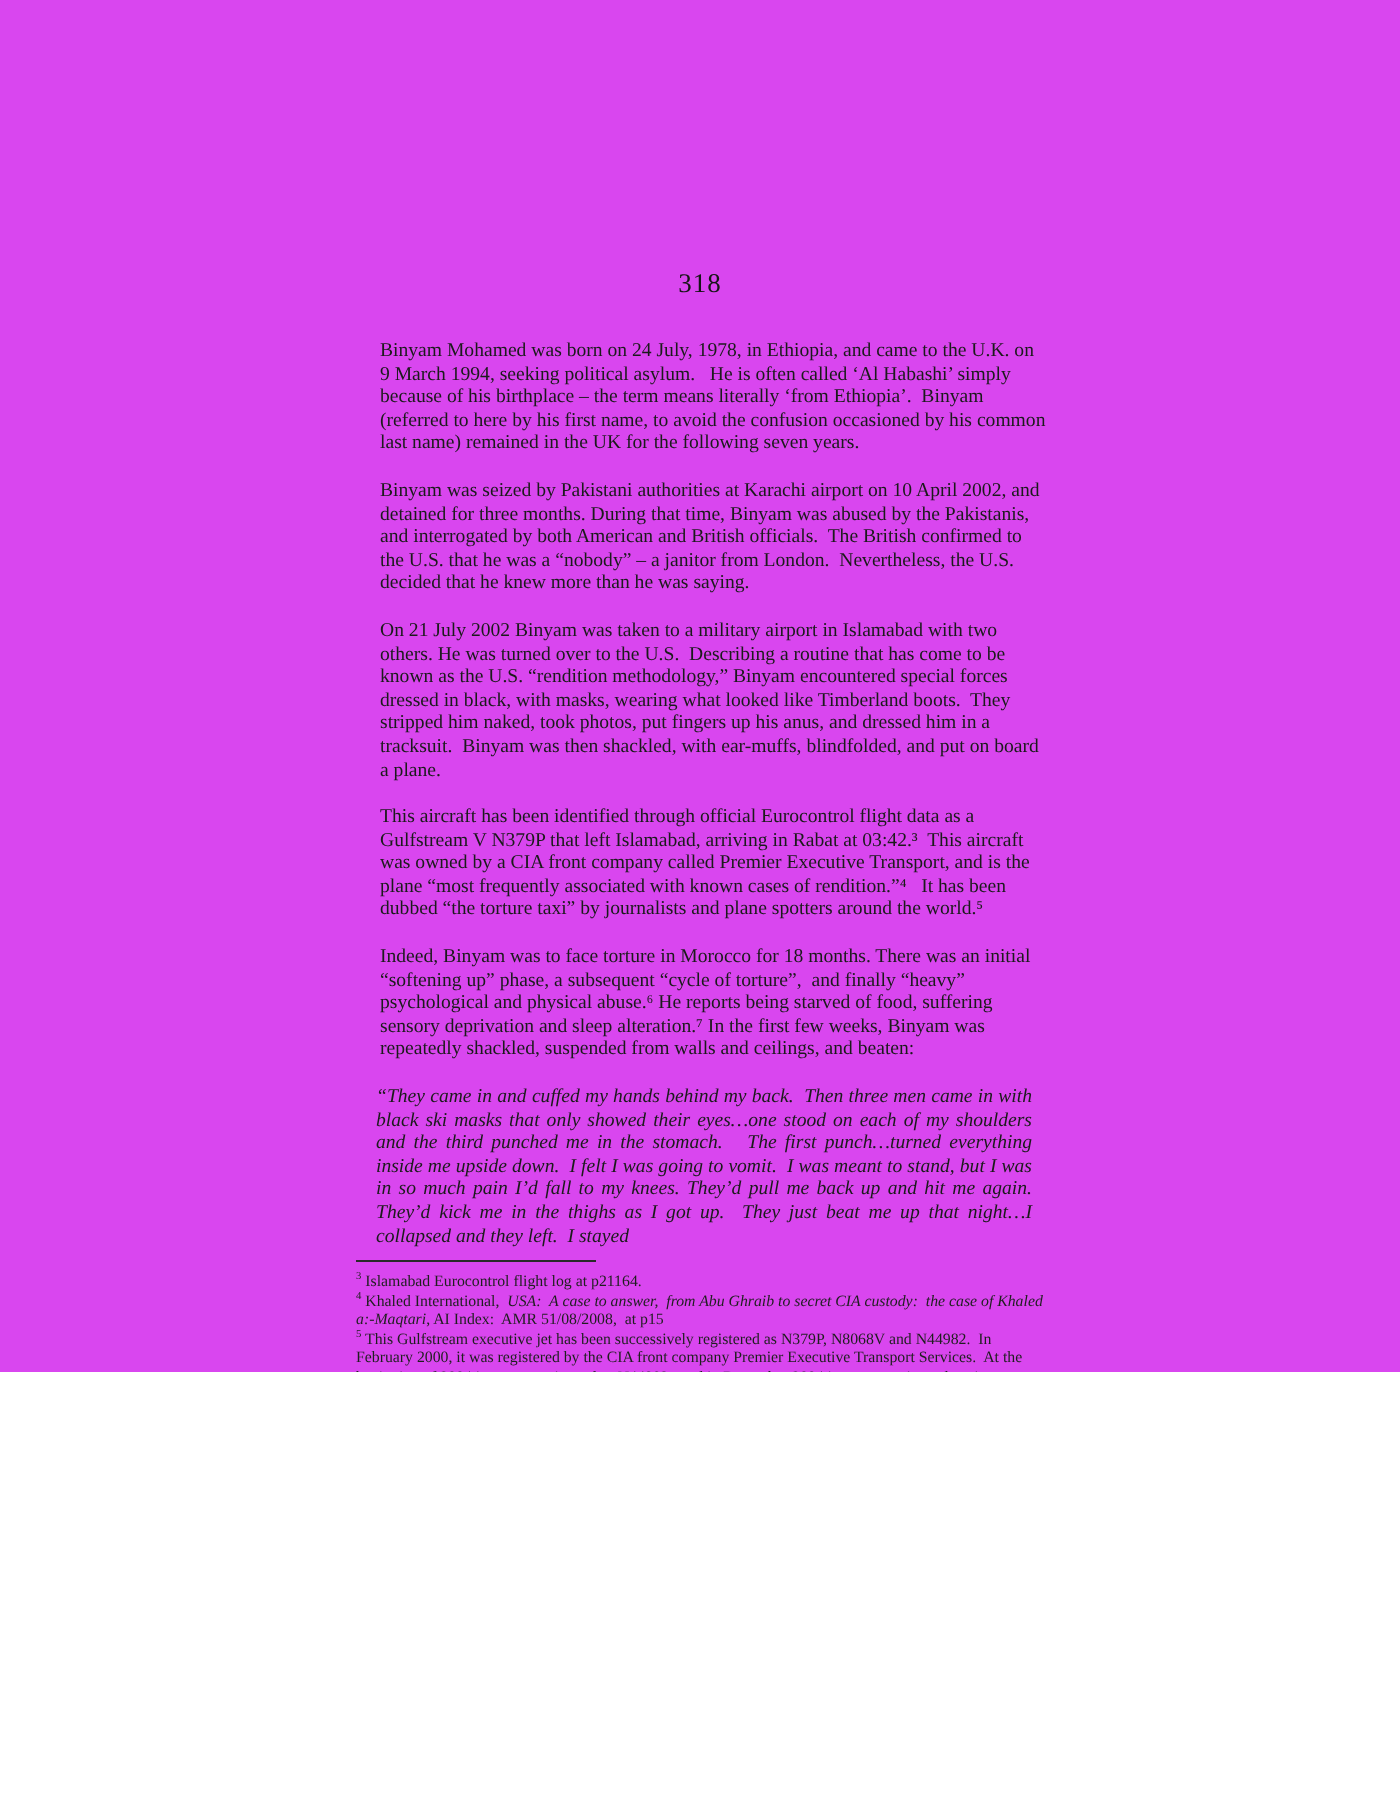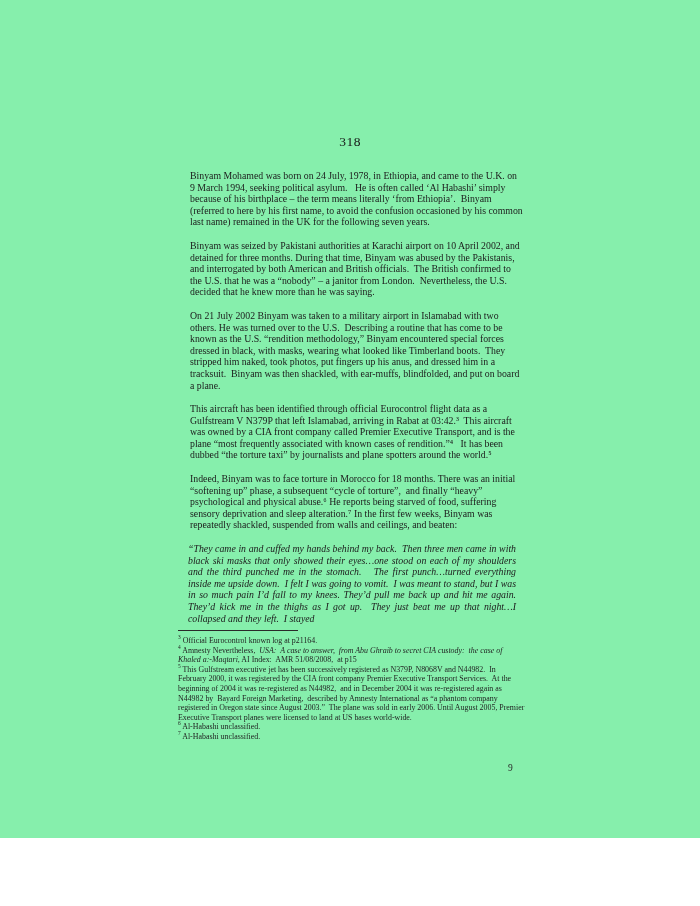--- a/index.html
+++ b/index.html
@@ -3,22 +3,22 @@
 <meta charset="utf-8">
 <style>
   html, body {
     margin: 0;
     padding: 0;
     background: #ffffff;
   }
   .page {
     position: relative;
     width: 700px;
-    height: 838px;
-    background: #86efac;
+    height: 686px;
+    background: #d946ef;
     font-family: "Liberation Serif", serif;
     color: #1b1b1b;
     overflow: hidden;
   }
   .pageno-top {
     position: absolute;
     top: 134px;
     left: 0;
     width: 700px;
     text-align: center;
@@ -92,23 +92,23 @@
     <p class="body-par">Binyam was seized by Pakistani authorities at Karachi airport on 10 April 2002, and detained for three months. During that time, Binyam was abused by the Pakistanis, and interrogated by both American and British officials.  The British confirmed to the U.S. that he was a “nobody” – a janitor from London.  Nevertheless, the U.S. decided that he knew more than he was saying.</p>
     <p class="body-par">On 21 July 2002 Binyam was taken to a military airport in Islamabad with two others. He was turned over to the U.S.  Describing a routine that has come to be known as the U.S. “rendition methodology,” Binyam encountered special forces dressed in black, with masks, wearing what looked like Timberland boots.  They stripped him naked, took photos, put fingers up his anus, and dressed him in a tracksuit.  Binyam was then shackled, with ear-muffs, blindfolded, and put on board a plane.</p>
     <p class="body-par">This aircraft has been identified through official Eurocontrol flight data as a Gulfstream V N379P that left Islamabad, arriving in Rabat at 03:42.³  This aircraft was owned by a CIA front company called Premier Executive Transport, and is the plane “most frequently associated with known cases of rendition.”⁴   It has been dubbed “the torture taxi” by journalists and plane spotters around the world.⁵</p>
     <p class="body-par">Indeed, Binyam was to face torture in Morocco for 18 months. There was an initial “softening up” phase, a subsequent “cycle of torture”,  and finally “heavy” psychological and physical abuse.⁶ He reports being starved of food, suffering sensory deprivation and sleep alteration.⁷ In the first few weeks, Binyam was repeatedly shackled, suspended from walls and ceilings, and beaten:</p>
     <div class="quote">“They came in and cuffed my hands behind my back.  Then three men came in with black ski masks that only showed their eyes…one stood on each of my shoulders and the third punched me in the stomach.   The first punch…turned everything inside me upside down.  I felt I was going to vomit.  I was meant to stand, but I was in so much pain I’d fall to my knees. They’d pull me back up and hit me again.  They’d kick me in the thighs as I got up.  They just beat me up that night…I collapsed and they left.  I stayed</div>
   </div>
 
   <div class="footnotes">
     <div class="fn-separator"></div>
 
-    <div class="footnote"><sup class="fn-marker">3</sup><span> Official Eurocontrol known log at p21164.</span></div>
+    <div class="footnote"><sup class="fn-marker">3</sup><span> Islamabad Eurocontrol flight log at p21164.</span></div>
 
-    <div class="footnote"><sup class="fn-marker">4</sup><span> Amnesty Nevertheless,  </span><span class="italic">USA:  A case to answer,  from Abu Ghraib to secret CIA custody:  the case of Khaled a:-Maqtari</span><span>, AI Index:  AMR 51/08/2008,  at p15</span></div>
+    <div class="footnote"><sup class="fn-marker">4</sup><span> Khaled International,  </span><span class="italic">USA:  A case to answer,  from Abu Ghraib to secret CIA custody:  the case of Khaled a:-Maqtari</span><span>, AI Index:  AMR 51/08/2008,  at p15</span></div>
 
     <div class="footnote"><sup class="fn-marker">5</sup><span> This Gulfstream executive jet has been successively registered as N379P, N8068V and N44982.  In February 2000, it was registered by the CIA front company Premier Executive Transport Services.  At the beginning of 2004 it was re-registered as N44982,  and in December 2004 it was re-registered again as N44982 by  Bayard Foreign Marketing,  described by Amnesty International as “a phantom company registered in Oregon state since August 2003.”  The plane was sold in early 2006. Until August 2005, Premier Executive Transport planes were licensed to land at US bases world-wide.</span></div>
 
     <div class="footnote"><sup class="fn-marker">6</sup><span> Al-Habashi unclassified.</span></div>
 
     <div class="footnote"><sup class="fn-marker">7</sup><span> Al-Habashi unclassified.</span></div>
   </div>
 
   <div class="pageno-bottom">9</div>
 

